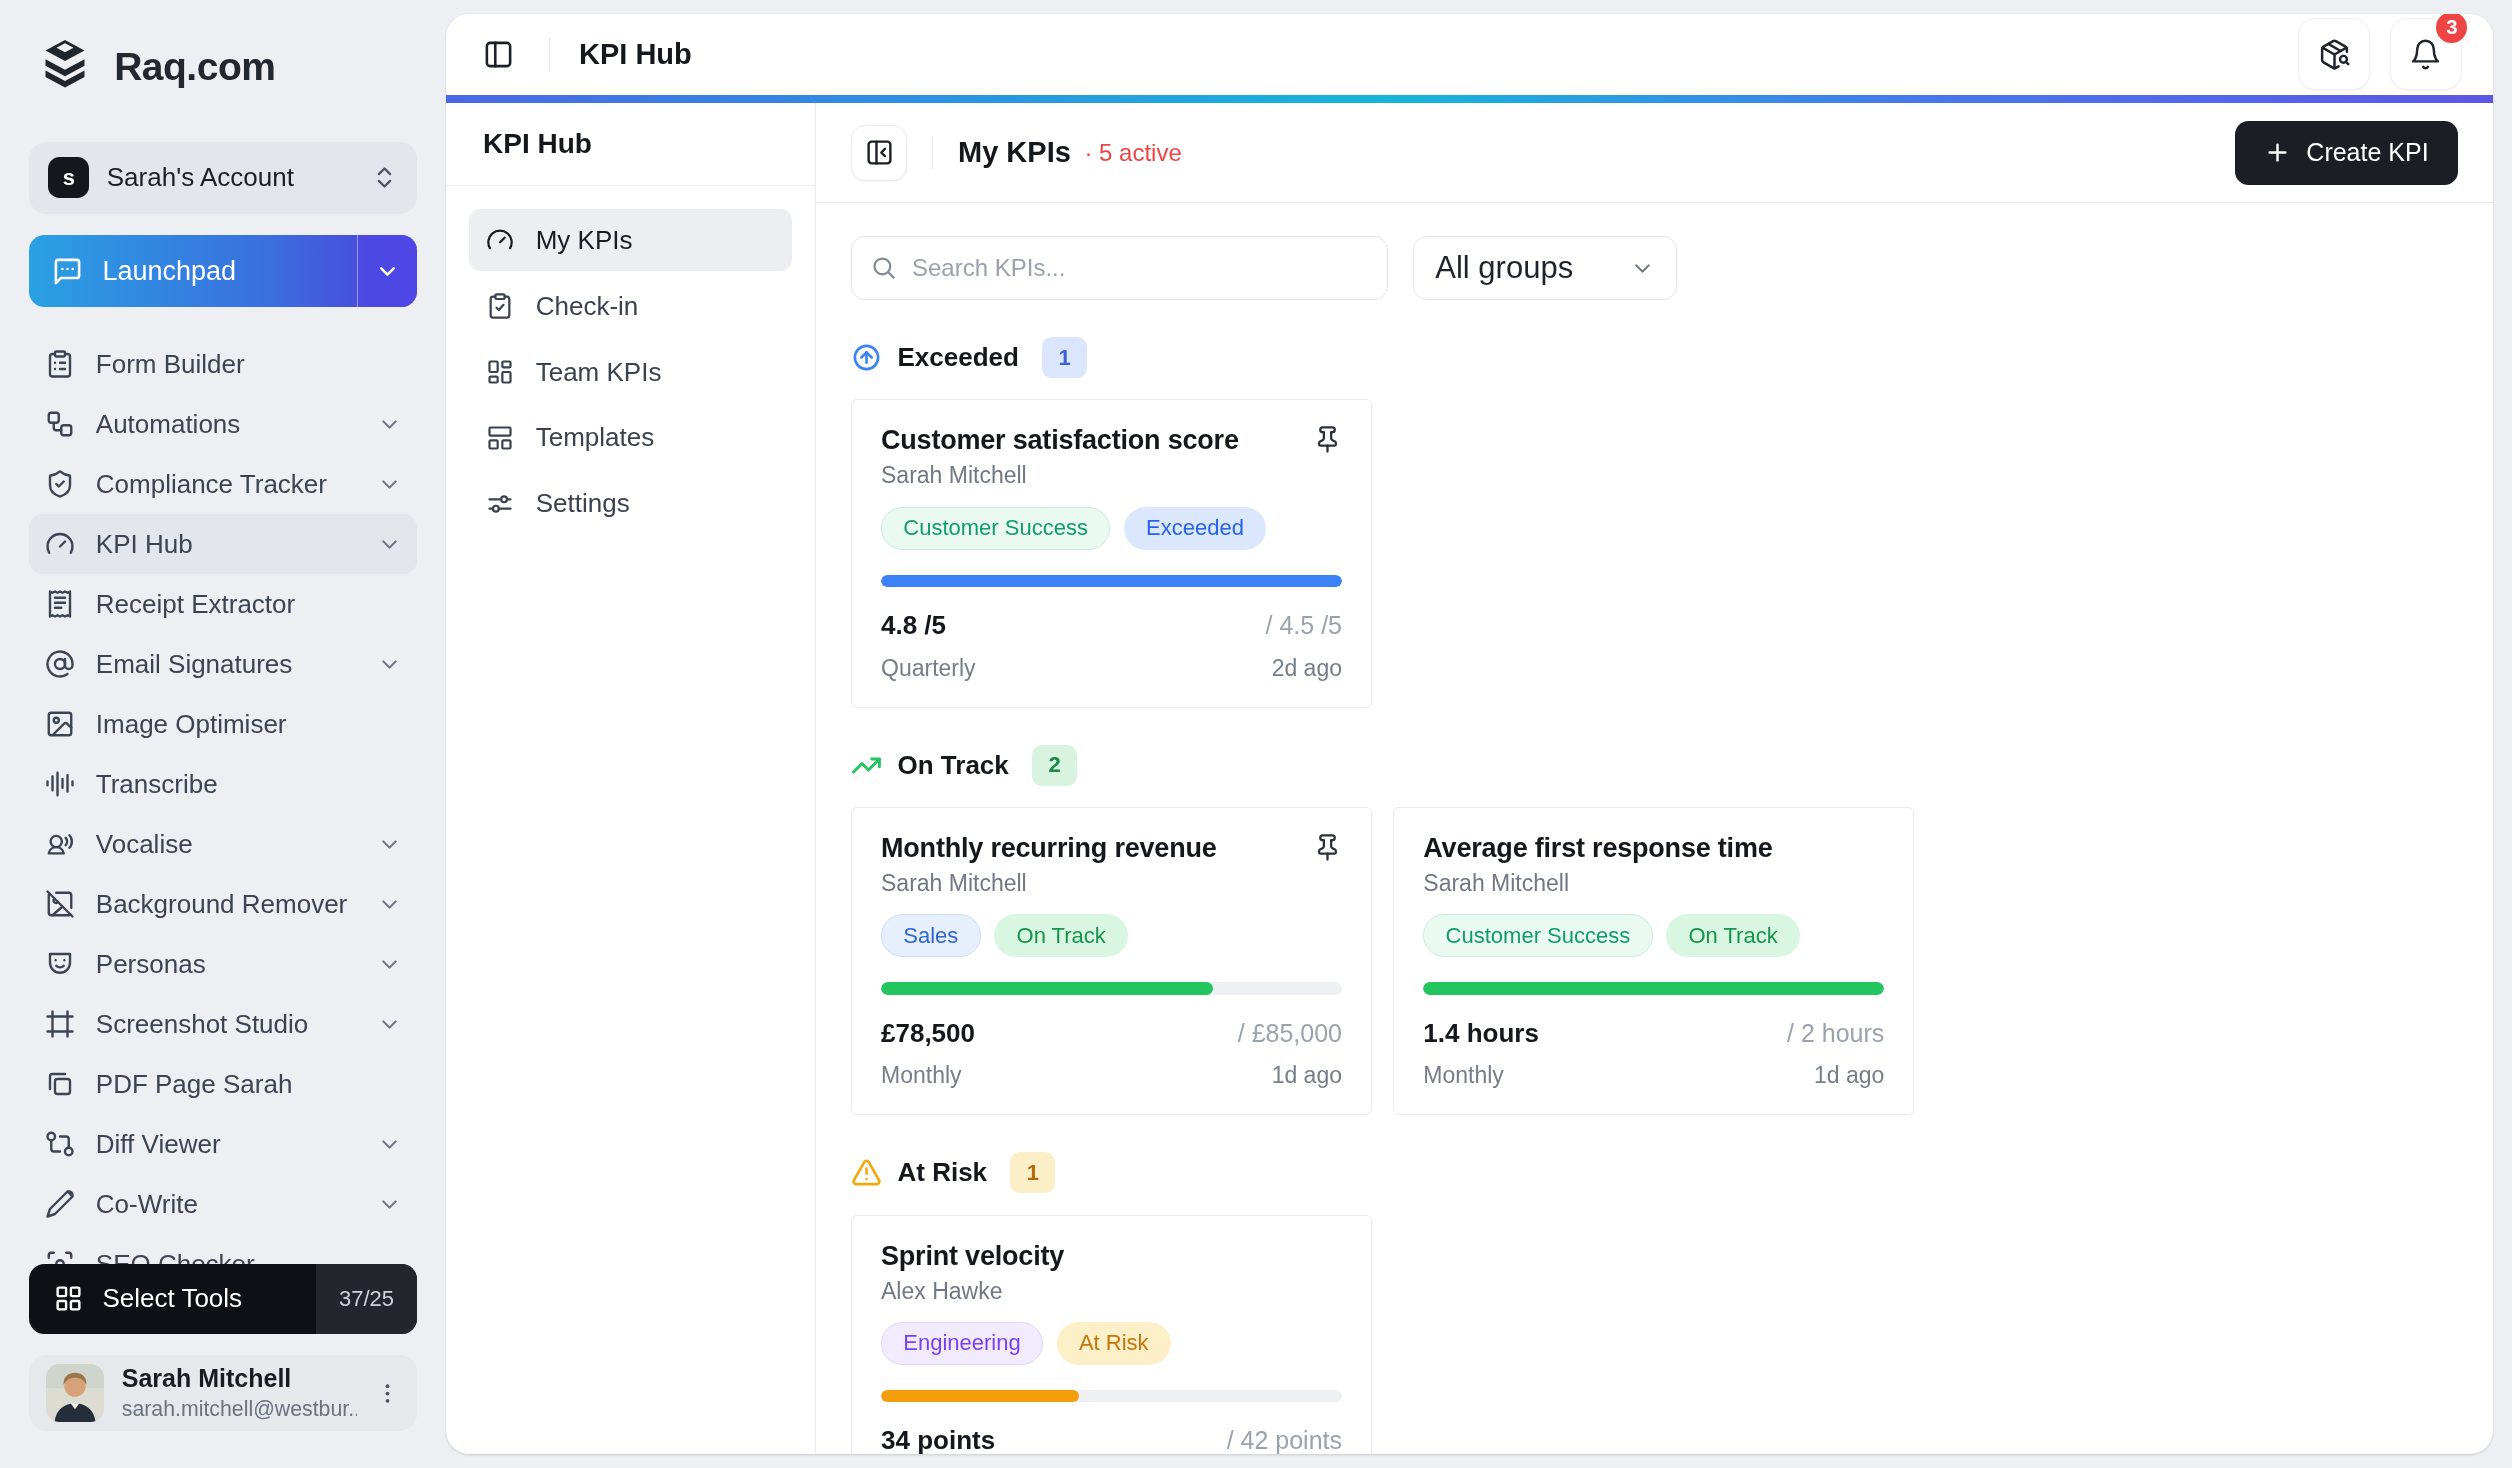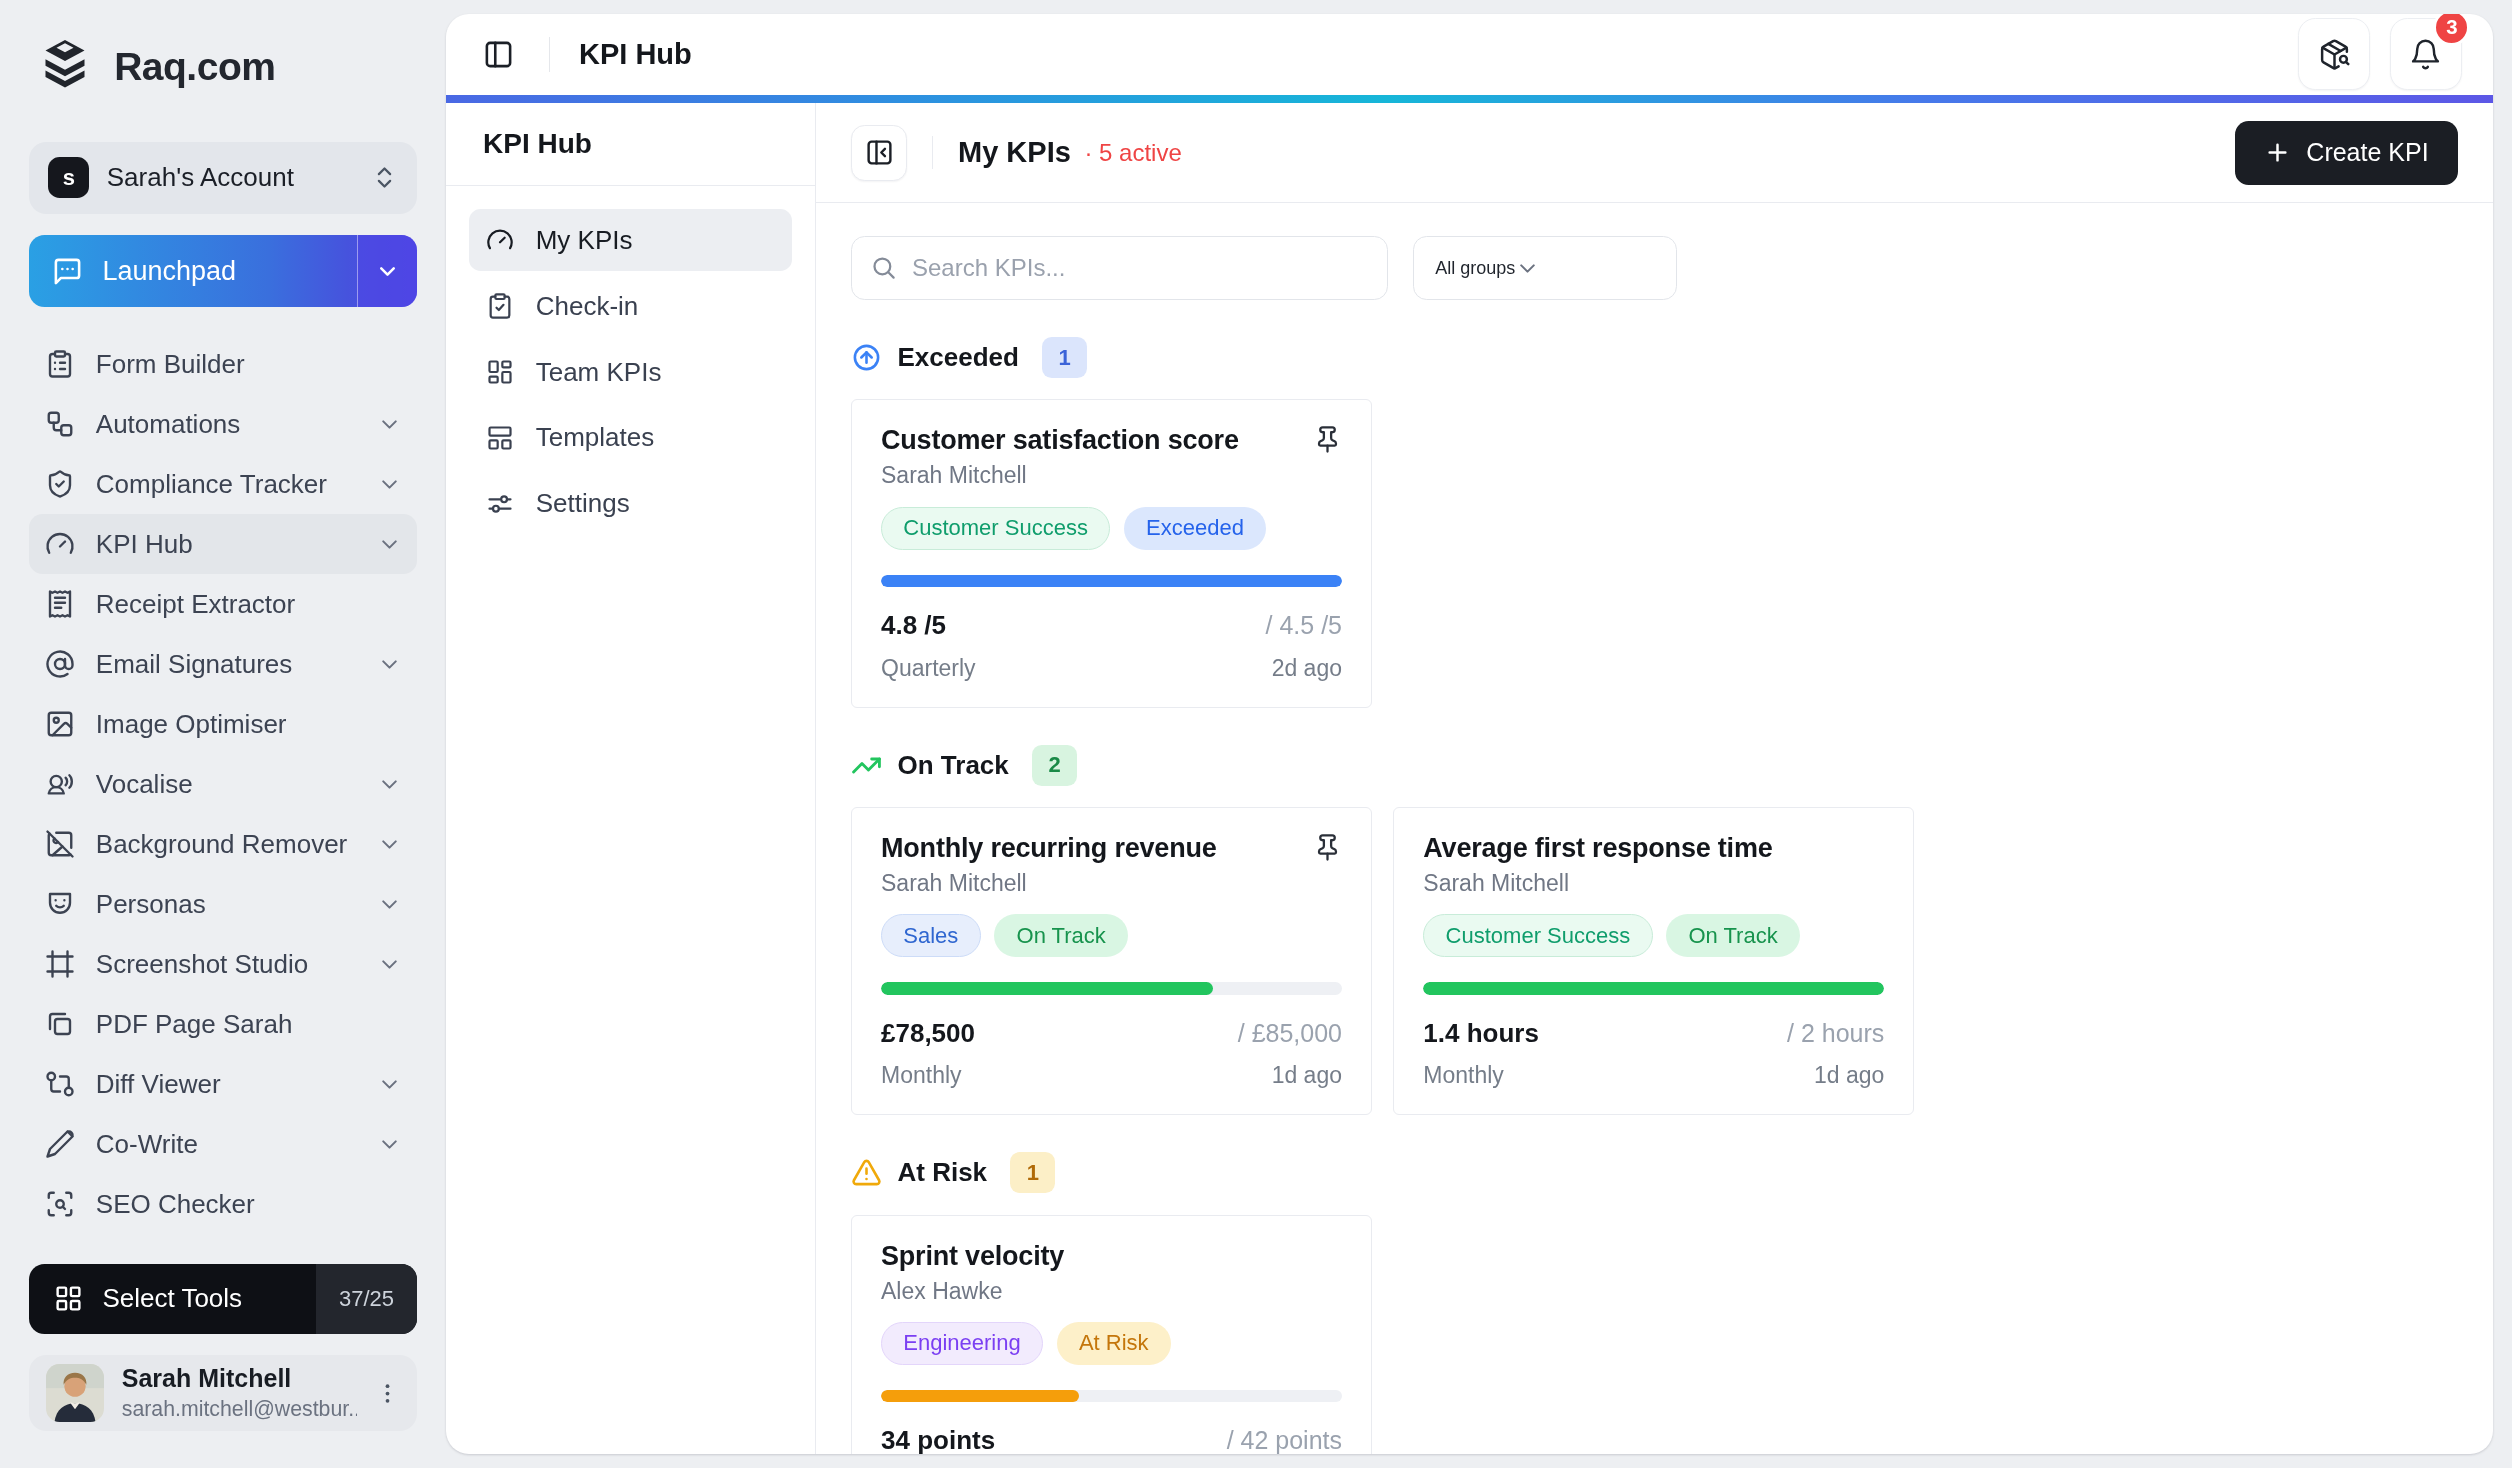--- a/index.html
+++ b/index.html
@@ -146,22 +146,22 @@
   .filters-row { display:flex; gap:25px; }
   .search-box { position:relative; width:537px; }
   .search-box .ic { position:absolute; left:19.4px; top:18.4px; width:27px; height:27px; color:#848b98; }
   .search-input {
     width:100%; height:64px; border:1.5px solid #e2e5ea; border-radius:13.6px;
     padding:0 19.4px 0 60px; font-size:24px; font-family:inherit; color:#14171c; outline:none; background:#fff;
   }
   .search-input::placeholder { color:#9aa1ad; }
   .group-select {
     width:264px; height:64px; border:1.5px solid #e2e5ea; border-radius:13.6px; background:#fff;
-    display:flex; align-items:center; padding:0 21.3px;
-    font-size:18px; color:#1f242c; cursor:pointer;
+    display:flex; align-items:center; justify-content:space-between; padding:0 21.3px;
+    font-size:31px; color:#1f242c; cursor:pointer;
   }
   .group-select .ic { width:25px; height:25px; color:#6b7280; }
 
   .kpi-section { margin-top:37px; }
   .section-header { display:flex; align-items:center; gap:15.5px; }
   .sec-icon { width:31px; height:31px; }
   .theme-blue .sec-icon { color:#3b82f6; }
   .theme-green .sec-icon { color:#22c55e; }
   .theme-amber .sec-icon { color:#f0a90a; }
   .sec-name { font-size:26px; font-weight:700; color:#14171c; }
@@ -323,20 +323,29 @@
   </div>
       <div class="menu-item">
     <span class="ic mi-icon">
           <svg viewBox="0 0 24 24" fill="none" stroke="currentColor" stroke-width="1.9" stroke-linecap="round" stroke-linejoin="round">
             <rect x="3" y="3" width="18" height="18" rx="2"></rect>
             <circle cx="9" cy="9" r="2"></circle>
             <path d="m21 15-3.1-3.1a2 2 0 0 0-2.8 0L6 21"></path>
           </svg>
         </span>
     <span class="mi-label">Image Optimiser</span>
+
+  </div>
+      <div class="menu-item">
+    <span class="ic mi-icon">
+          <svg viewBox="0 0 24 24" fill="none" stroke="currentColor" stroke-width="1.9" stroke-linecap="round" stroke-linejoin="round">
+            <path d="M2 10v3M6 6v11M10 3v18M14 8v7M18 5v13M22 10v3"></path>
+          </svg>
+        </span>
+    <span class="mi-label">Transcribe</span>
 
   </div>
       <div class="menu-item">
     <span class="ic mi-icon">
           <svg viewBox="0 0 24 24" fill="none" stroke="currentColor" stroke-width="1.9" stroke-linecap="round" stroke-linejoin="round">
             <circle cx="9" cy="10" r="4.5"></circle>
             <path d="M9 14.5c-3 0-5.5 2-6 5h12c-.5-3-3-5-6-5z"></path>
             <path d="M16.5 7c1.6 1.4 1.6 4.6 0 6"></path>
             <path d="M19.5 5c2.6 2.4 2.6 7.6 0 10"></path>
           </svg>

